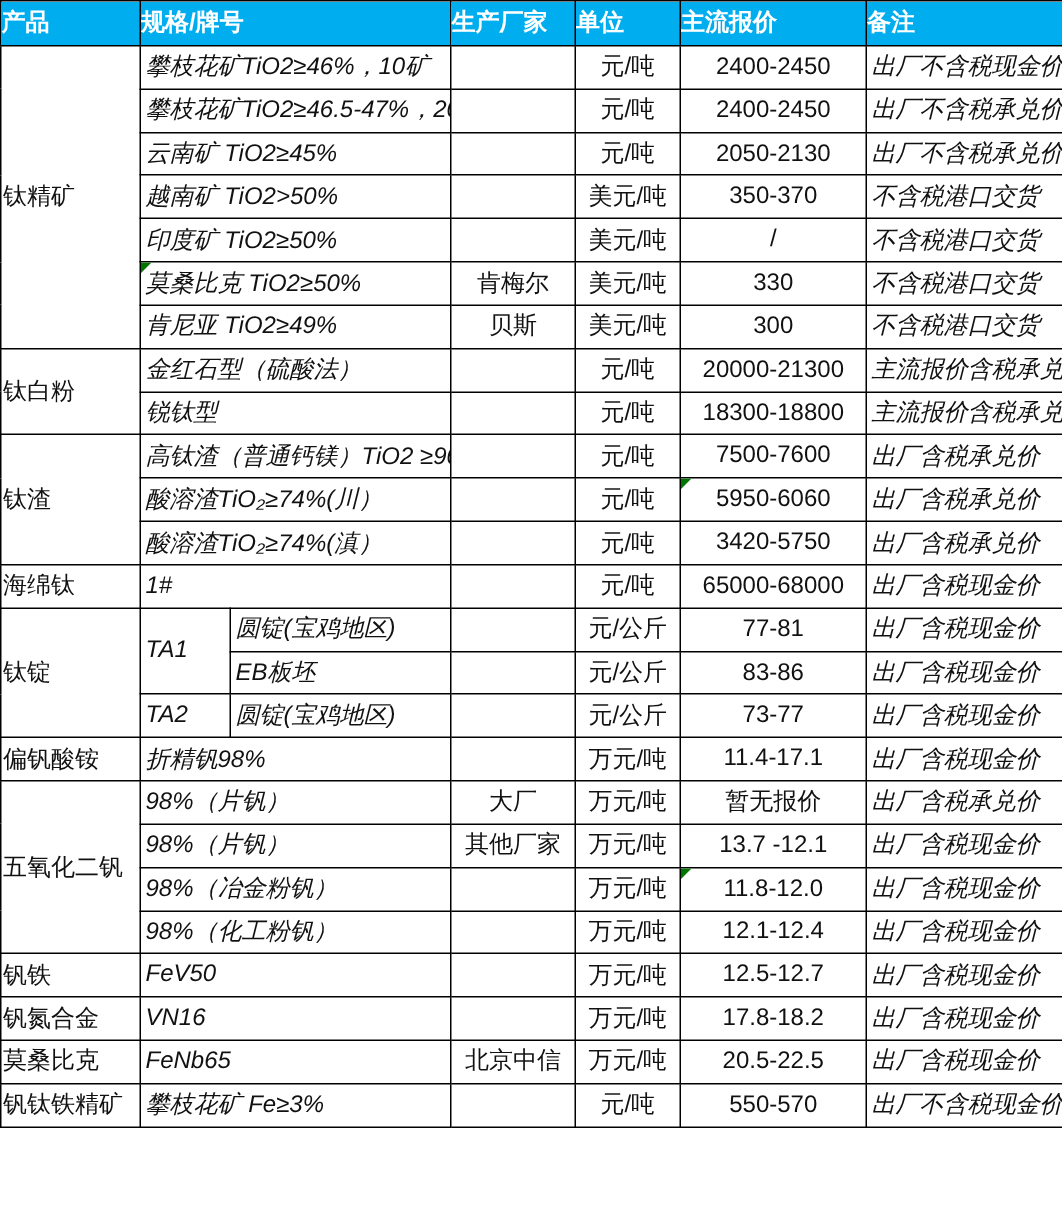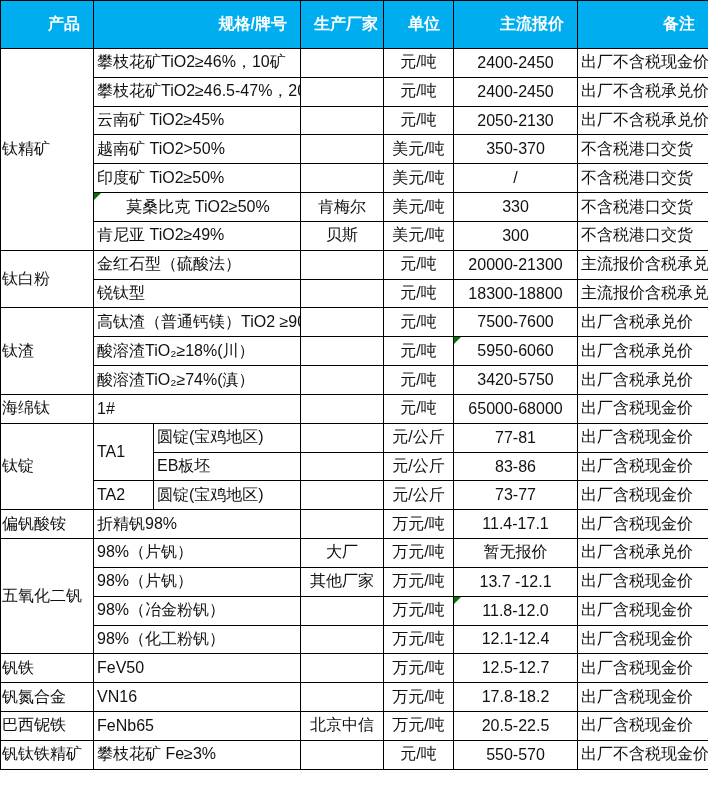--- a/index.html
+++ b/index.html
@@ -8,26 +8,26 @@
   col.c-product{width:93px;}
   col.c-grade{width:60px;}
   col.c-spec2{width:147px;}
   col.c-vendor{width:83px;}
   col.c-unit{width:70px;}
   col.c-price{width:124px;}
   col.c-note{width:131px;}
   th,td{border:1px solid #000;overflow:hidden;white-space:nowrap;box-sizing:border-box;}
   thead tr{height:30px;}
   tbody tr{height:28.84px;}
-  th{background:#00AEEF;color:#fff;font-weight:bold;font-size:16px;text-align:right;padding:13px;}
+  th{background:#00AEEF;color:#fff;font-weight:bold;font-size:16px;text-align:left;padding:0;}
   td{font-size:16px;color:#111;padding:0 2px;}
   td.product{text-align:left;padding:0 1px;}
-  td.spec,td.grade,td.spec2,td.note{text-align:left;padding-left:3px;padding-right:1px;}
+  td.spec,td.grade,td.spec2,td.note{text-align:left;padding-left:3px;padding-right:1px;font-style:italic;}
   td.vendor,td.unit,td.price{text-align:center;}
-  td.rel{position:relative;text-align:center;}
+  td.rel{position:relative;}
   .tri{position:absolute;top:0;left:0;width:0;height:0;
        border-top:7px solid #007500;border-right:7px solid transparent;}
 </style>
 </head>
 <body>
 
 <table>
   <colgroup>
     <col class="c-product">
       <col class="c-grade">
@@ -118,21 +118,21 @@
     </tr>
     <tr>
       <td class="product" rowspan="3">钛渣</td>
       <td class="spec" colspan="2">高钛渣（普通钙镁）TiO2 ≥90%</td>
       <td class="vendor"></td>
       <td class="unit">元/吨</td>
       <td class="price">7500-7600</td>
       <td class="note">出厂含税承兑价</td>
     </tr>
     <tr>
-      <td class="spec" colspan="2">酸溶渣TiO₂≥18%(川）</td>
+      <td class="spec" colspan="2">酸溶渣TiO₂≥74%(川）</td>
       <td class="vendor"></td>
       <td class="unit">元/吨</td>
       <td class="price rel">
         <span class="tri"></span>
         <span>5950-6060</span>
       </td>
       <td class="note">出厂含税承兑价</td>
     </tr>
     <tr>
       <td class="spec" colspan="2">酸溶渣TiO₂≥74%(滇）</td>
@@ -223,21 +223,21 @@
     </tr>
     <tr>
       <td class="product">钒氮合金</td>
       <td class="spec" colspan="2">VN16</td>
       <td class="vendor"></td>
       <td class="unit">万元/吨</td>
       <td class="price">17.8-18.2</td>
       <td class="note">出厂含税现金价</td>
     </tr>
     <tr>
-      <td class="product">巴西铌铁</td>
+      <td class="product">莫桑比克</td>
       <td class="spec" colspan="2">FeNb65</td>
       <td class="vendor">北京中信</td>
       <td class="unit">万元/吨</td>
       <td class="price">20.5-22.5</td>
       <td class="note">出厂含税现金价</td>
     </tr>
     <tr>
       <td class="product">钒钛铁精矿</td>
       <td class="spec" colspan="2">攀枝花矿 Fe≥3%</td>
       <td class="vendor"></td>

